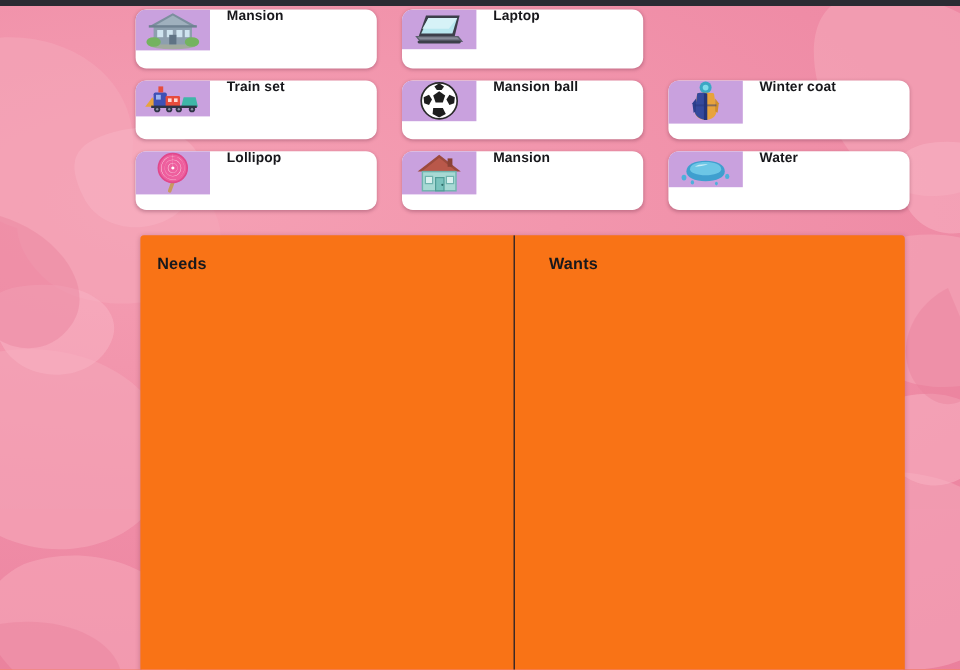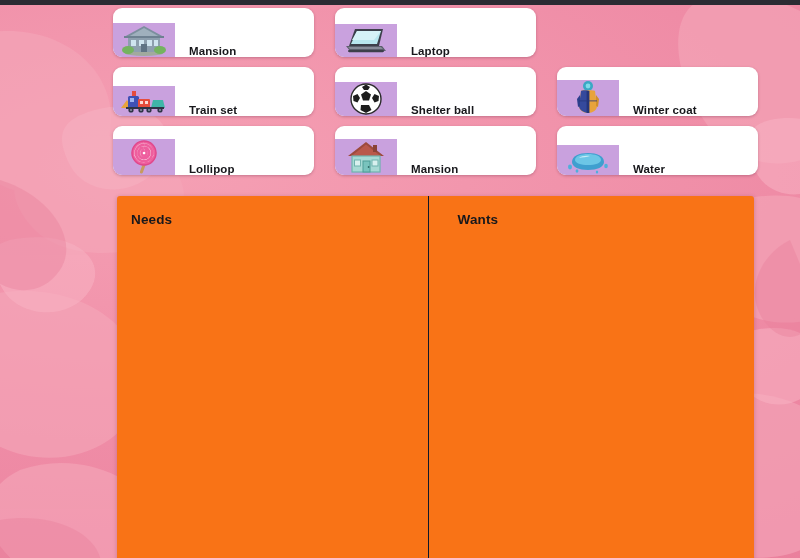--- a/index.html
+++ b/index.html
@@ -44,21 +44,21 @@
     z-index: 10;
   }
   .card-row {
     display: flex;
     gap: 21px;
     margin-bottom: 10px;
   }
   .card-row:first-child { margin-top: 3px; }
   .item-card {
     display: flex;
-    align-items: flex-end;
+    align-items: flex-start;
     width: 201px;
     height: 49px;
     border-radius: 9px;
     background: #ffffff;
     box-shadow: 0 1px 3px rgba(80,20,45,0.28);
     overflow: hidden;
     cursor: grab;
   }
   .card-thumb {
     width: 62px;
@@ -211,21 +211,21 @@
       <div class="card-thumb">
         <svg width="34" height="34" viewBox="0 0 34 34">
           <circle cx="17" cy="17" r="15" fill="#ffffff" stroke="#2a2a2a" stroke-width="1.4"></circle>
           <polygon points="17,9 22,12.5 20,18.5 14,18.5 12,12.5" fill="#1d1d1d"></polygon>
           <polygon points="17,2.4 21,5 19,8 15,8 13,5" fill="#1d1d1d"></polygon>
           <polygon points="4,14 8.5,12 11,16 8.5,20.5 4.5,19" fill="#1d1d1d"></polygon>
           <polygon points="30,14 29.5,19 25.5,20.5 23,16 25.5,12" fill="#1d1d1d"></polygon>
           <polygon points="12,23 20,23 22.5,28 17,31 11.5,28" fill="#1d1d1d"></polygon>
         </svg>
       </div>
-      <div class="card-label">Shelter ball</div>
+      <div class="card-label">Mansion ball</div>
     </div>
 
     <div class="item-card">
       <div class="card-thumb">
         <svg width="30" height="36" viewBox="0 0 30 36">
           <circle cx="15" cy="6" r="5" fill="#3aa8c4"></circle>
           <circle cx="15" cy="6" r="2.4" fill="#7fdcea"></circle>
           <path d="M8,11 C8,10 22,10 22,11 L24,26 C24,30 20,33 15,33 C10,33 6,30 6,26 Z" fill="#e8a33c"></path>
           <path d="M8,11 C8,10 16,10 16,11 L16,33 C11,33 6,30 6,26 Z" fill="#34499c"></path>
           <rect x="13.6" y="11" width="2.8" height="22" fill="#25357a"></rect>

